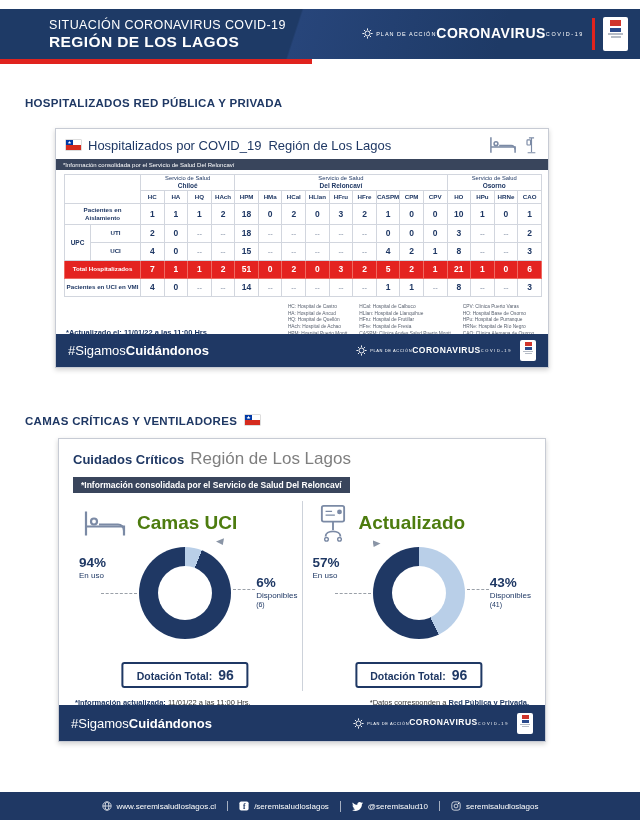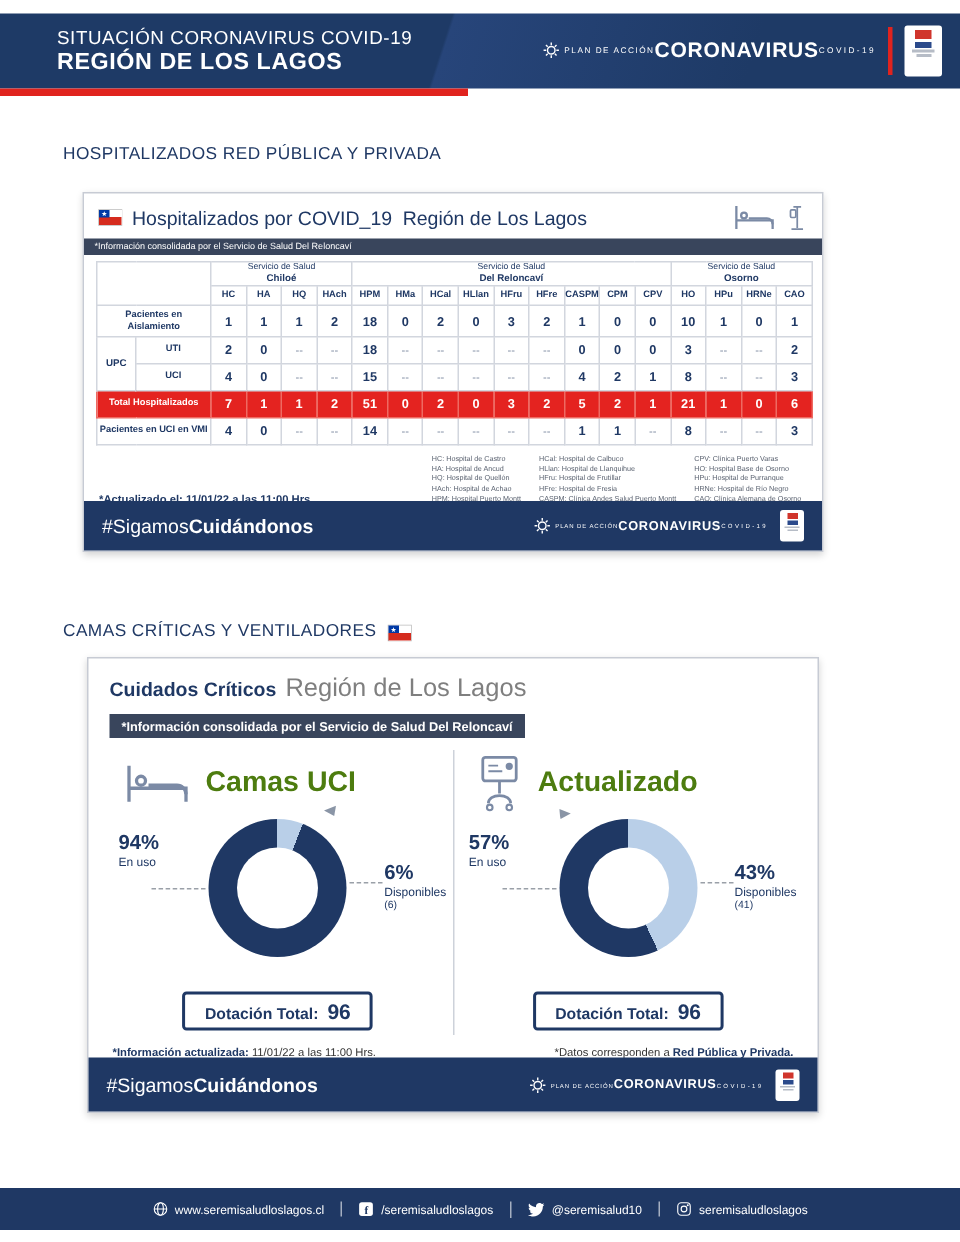--- a/index.html
+++ b/index.html
@@ -3,38 +3,38 @@
 <meta charset="utf-8">
 <style>
   *{margin:0;padding:0;box-sizing:border-box;}
   html,body{width:640px;height:828px;}
   body{position:relative;background:#fff;font-family:"Liberation Sans",sans-serif;overflow:hidden;}
 
   
   .page-header{position:absolute;top:9px;left:0;width:640px;height:50px;color:#fff;
     background:linear-gradient(108deg,#1e3a66 0%,#1e3a66 46%,#27457a 46.3%,#1e3a66 78%);
     display:flex;align-items:center;}
-  .hdr-left{padding-left:38px;}
+  .hdr-left{padding-left:49px;}
   .hdr-line1{font-size:12.5px;letter-spacing:.4px;}
   .hdr-line2{font-size:15.5px;font-weight:bold;letter-spacing:.4px;margin-top:1px;}
   .hdr-right{margin-left:auto;display:flex;align-items:center;gap:8px;padding-right:12px;}
   .brand-block{display:flex;flex-direction:row;align-items:center;color:#fff;}
   .brand-top{display:flex;align-items:center;gap:3px;font-size:5.5px;letter-spacing:1px;}
   .brand-name{font-size:14px;font-weight:bold;letter-spacing:.5px;line-height:1.1;}
   .brand-sub{font-size:5.5px;letter-spacing:1.6px;}
   .hdr-red-bar{width:3px;height:32px;background:#e0231e;}
   .gov-emblem{width:25px;height:34px;background:#fff;border-radius:2px;display:flex;flex-direction:column;align-items:center;gap:1.5px;padding-top:3px;}
   .gov-emblem .e-red{width:11px;height:6px;background:#d0352c;}
   .gov-emblem .e-blue{width:11px;height:4px;background:#2b4a8b;}
   .gov-emblem .e-line{width:15px;height:1.5px;background:#b6bcc6;}
   .gov-emblem .e-line.short{width:10px;}
   .header-underline{position:absolute;top:59px;left:0;width:312px;height:5px;background:#e0231e;}
 
   
-  .sec-title{position:absolute;left:42px;color:#1f3864;font-weight:normal;font-size:11.5px;letter-spacing:.3px;display:flex;align-items:flex-end;gap:8px;}
+  .sec-title{position:absolute;left:25px;color:#1f3864;font-weight:bold;font-size:11.5px;letter-spacing:.3px;display:flex;align-items:flex-start;gap:8px;}
   #sec1{top:97px;} #sec2{top:415px;}
   .flag{position:relative;display:inline-block;width:15px;height:10px;flex:0 0 15px;
     background:linear-gradient(#fff 0 50%,#d52b1e 50% 100%);box-shadow:0 0 0 .5px #bbb;}
   .flag .canton{position:absolute;left:0;top:0;width:7px;height:5px;background:#0039a6;color:#fff;font-size:4.5px;line-height:5px;text-align:center;}
 
   
   .card{position:absolute;background:#fff;border:1px solid #c7cbd4;box-shadow:0 2px 5px rgba(0,0,0,.18);}
   #card1{left:55px;top:128px;width:494px;height:240px;}
   #card2{left:58px;top:438px;width:488px;height:304px;}
   .spacer{flex:1;}

